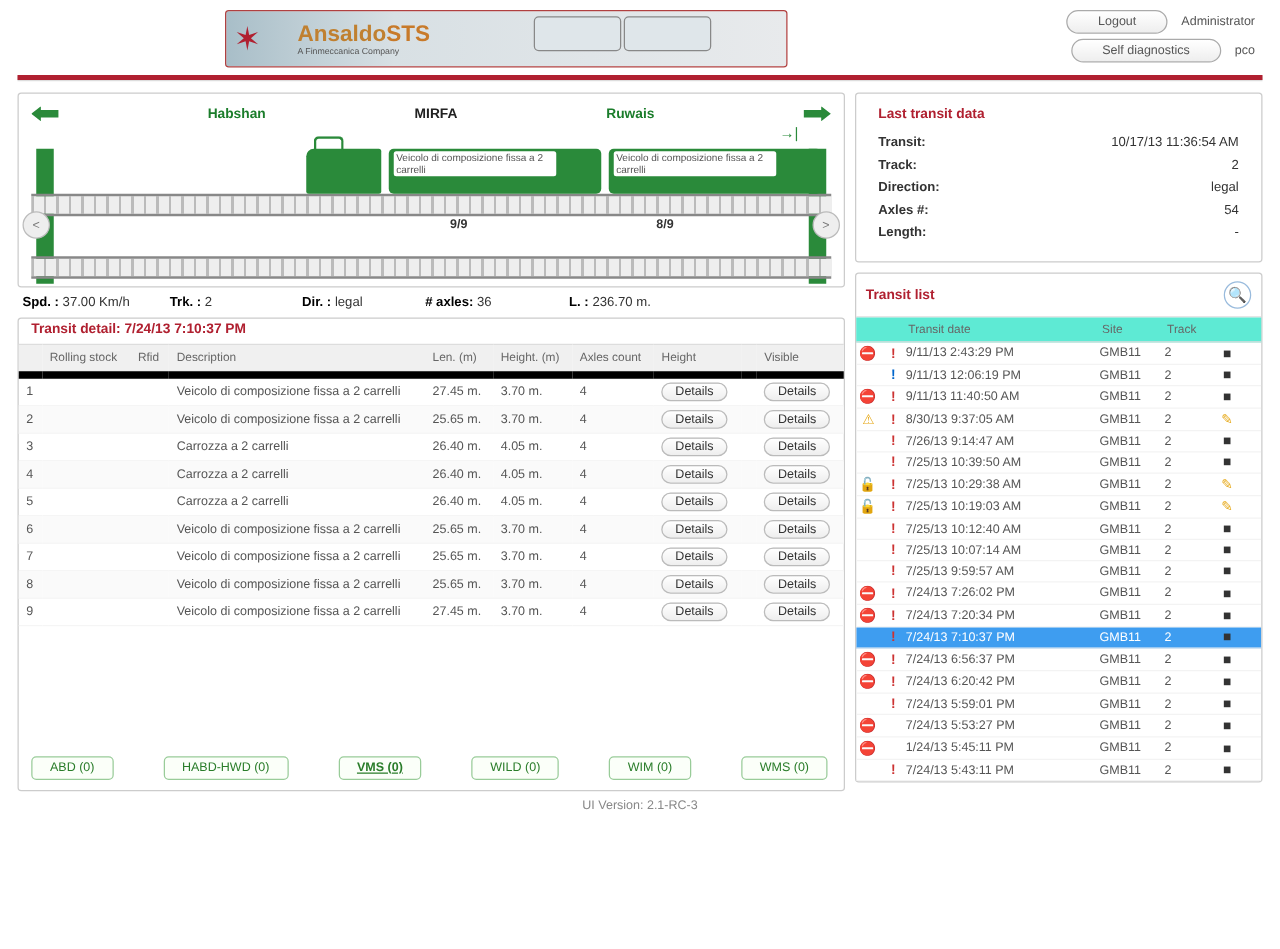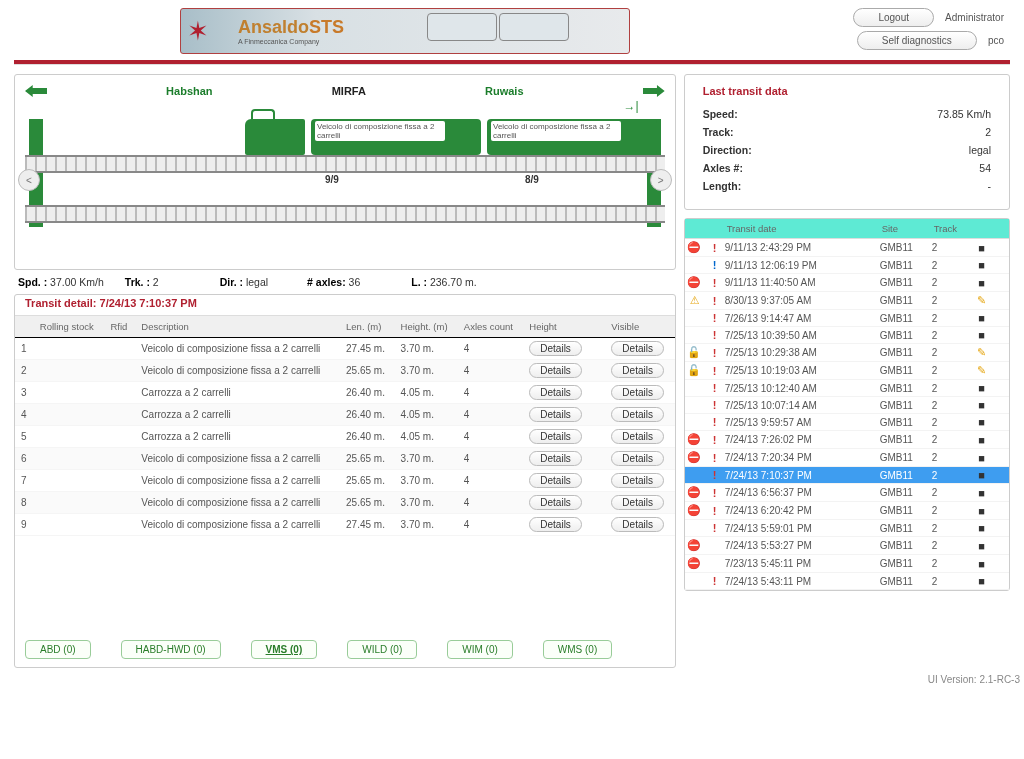--- a/index.html
+++ b/index.html
@@ -15,21 +15,21 @@
 .logo-train .car{width:70px;height:28px;background:#dfe6ea;border:1px solid #888;border-radius:4px}
 .top-right{margin-left:auto;text-align:right}
 .pill-btn{display:inline-block;border:1px solid #aaa;border-radius:14px;padding:3px 24px;background:linear-gradient(#fff,#eee);font-size:10px;color:#555;cursor:pointer;margin-bottom:4px}
 .user-label{font-size:10px;color:#555;margin-left:8px}
 .redline{height:4px;background:#b02030;margin:4px 14px 10px 14px;box-shadow:0 1px 0 #ddd}
 .main{display:flex;gap:8px;padding:0 14px}
 .left-col{width:665px}
 .right-col{width:328px;display:flex;flex-direction:column;gap:8px}
 .panel{border:1px solid #ccc;border-radius:3px;background:#fff}
 
-.diagram{height:196px;position:relative;padding:6px 10px}
+.diagram{height:156px;position:relative;padding:6px 10px}
 .dest-row{display:flex;align-items:center;justify-content:space-between;height:20px}
 .arrow-l,.arrow-r{width:22px;height:12px;background:#2a8a3a}
 .arrow-l{clip-path:polygon(0 50%,35% 0,35% 25%,100% 25%,100% 75%,35% 75%,35% 100%)}
 .arrow-r{clip-path:polygon(100% 50%,65% 0,65% 25%,0 25%,0 75%,65% 75%,65% 100%)}
 .dest-name{font-size:11px;color:#1b7d2b;font-weight:bold}
 .dest-center{color:#222;font-weight:bold}
 .subarrow{position:absolute;right:36px;top:24px;color:#2a8a3a;font-size:12px}
 .track-area{margin-top:18px;position:relative;height:112px}
 .pillar{position:absolute;top:0;width:14px;height:108px;background:#2a8a3a}
 .pillar.left{left:4px}.pillar.right{right:4px}
@@ -37,34 +37,34 @@
 .rail.r1{top:36px}.rail.r2{top:86px}
 .navcircle{position:absolute;top:50px;width:22px;height:22px;border-radius:50%;background:#eee;border:1px solid #bbb;display:flex;align-items:center;justify-content:center;font-size:10px;color:#777;cursor:pointer}
 .navcircle.left{left:-7px}.navcircle.right{right:-7px}
 .train{position:absolute;top:0;left:220px;display:flex;gap:6px}
 .loco{width:60px;height:36px;background:#2a8a3a;border-radius:6px 2px 2px 2px;position:relative}
 .loco:before{content:"";position:absolute;top:-10px;left:6px;width:20px;height:10px;border:2px solid #2a8a3a;border-bottom:none;border-radius:4px 4px 0 0}
 .wagon{width:170px;height:36px;background:#2a8a3a;border-radius:4px;position:relative;display:flex;align-items:flex-start;padding:2px 4px}
 .wagon .lab{background:#fff;color:#555;font-size:8px;line-height:9px;padding:1px 2px;border-radius:2px;width:130px}
 .axle-lab{position:absolute;top:55px;font-size:10px;color:#333;font-weight:bold}
 
-.summary{display:flex;gap:21px;padding:6px 4px;font-size:10.5px;color:#333}
+.summary{display:flex;gap:32px;padding:6px 4px;font-size:10.5px;color:#333}
 .summary b{color:#000}
 .detail-title{color:#b02030;font-size:11px;font-weight:bold;padding:2px 6px 6px 10px}
 
 .veh-table{width:100%;border-collapse:collapse;font-size:10px}
-.veh-table th{background:#f0f0f0;border-top:1px solid #ddd;border-bottom:1px solid #000000;text-align:left;padding:5px 6px;font-weight:normal;color:#666;font-size:9.5px}
+.veh-table th{background:#f0f0f0;border-top:1px solid #ddd;border-bottom:6px solid #000000;text-align:left;padding:5px 6px;font-weight:normal;color:#666;font-size:9.5px}
 .veh-table td{padding:5px 6px;border-bottom:1px solid #f5f5f5;color:#555}
 .veh-table tr:nth-child(even) td{background:#fafafa}
 .details-btn{border:1px solid #bbb;border-radius:10px;background:linear-gradient(#fff,#eee);padding:1px 10px;font-size:10px;cursor:pointer;color:#333}
 
-.bottom-tabs{display:flex;gap:30px;padding:14px 10px 8px 10px}
+.bottom-tabs{display:flex;gap:40px;padding:14px 10px 8px 10px}
 .tab-pill{border:1px solid #9c9;border-radius:4px;padding:3px 14px;font-size:10px;color:#2a7d2a;background:#fbfff9;cursor:pointer}
 .tab-pill.active{font-weight:bold;text-decoration:underline}
-.version{text-align:right;font-size:10px;color:#888;padding:6px 4px}
+.version{text-align:center;font-size:10px;color:#888;padding:6px 17px}
 
 .last-data{padding:10px 18px 14px 18px}
 .last-data h3{color:#b02030;font-size:11px;font-weight:bold;margin-bottom:8px}
 .kv{display:flex;justify-content:space-between;padding:3px 0;font-size:10.5px}
 .kv .k{font-weight:bold;color:#333}
 .kv .v{color:#333}
 .tlist-head{display:flex;align-items:center;justify-content:space-between;padding:6px 8px;border-bottom:1px solid #ddd}
 .tlist-head .t{color:#b02030;font-weight:bold;font-size:11px}
 .search-ico{width:22px;height:22px;border:1px solid #9bd;border-radius:50%;display:flex;align-items:center;justify-content:center;color:#06c;font-size:12px;cursor:pointer;background:#fff}
 .tlist-cols{display:grid;grid-template-columns:20px 20px 155px 52px 40px 20px;background:#5eead4;border-bottom:1px solid #ddd;font-size:9.5px;color:#666}
@@ -132,21 +132,21 @@
         <div class="navcircle right">&gt;</div>
         <div class="train">
           <div class="loco"></div>
           <div class="wagon">
               <div class="lab">Veicolo di composizione fissa a 2 carrelli</div>
             </div>
           <div class="wagon">
               <div class="lab">Veicolo di composizione fissa a 2 carrelli</div>
             </div>
         </div>
-        <div class="axle-lab" style="left:300px">9/9</div>
+        <div class="axle-lab" style="left:335px">9/9</div>
         <div class="axle-lab" style="left:500px">8/9</div>
       </div>
     </div>
 
     <div class="summary">
       <div><b>Spd. :</b> <span>37.00 Km/h</span></div>
       <div><b>Trk. :</b> <span>2</span></div>
       <div style="margin-left:40px"><b>Dir. :</b> <span>legal</span></div>
       <div style="margin-left:18px"><b># axles:</b> <span>36</span></div>
       <div style="margin-left:30px"><b>L. :</b> <span>236.70 m.</span></div>
@@ -289,42 +289,46 @@
           <span class="tab-pill">WIM (0)</span>
           <span class="tab-pill">WMS (0)</span>
         </div>
     </div>
   </div>
 
   <div class="right-col">
     <div class="panel last-data">
       <h3>Last transit data</h3>
       <div class="kv">
-          <span class="k">Speed:</span>
-          <span class="v">73.85 Km/h</span>
+          <span class="k">Transit:</span>
+          <span class="v">10/17/13 11:36:54 AM</span>
         </div>
       <div class="kv">
           <span class="k">Track:</span>
           <span class="v">2</span>
         </div>
       <div class="kv">
           <span class="k">Direction:</span>
           <span class="v">legal</span>
         </div>
       <div class="kv">
           <span class="k">Axles #:</span>
           <span class="v">54</span>
         </div>
       <div class="kv">
           <span class="k">Length:</span>
           <span class="v">-</span>
         </div>
     </div>
 
     <div class="panel">
+      <div class="tlist-head">
+        <span class="t">Transit list</span>
+        <span class="search-ico">🔍</span>
+      </div>
       <div class="tlist-cols" id="tlist-cols">
           <div></div>
           <div></div>
           <div>Transit date</div>
           <div>Site</div>
           <div>Track</div>
           <div></div>
         </div>
       <div class="tlist-body" id="tlist-body">
           <div class="trow">
@@ -467,21 +471,21 @@
             <div class="ico err">⛔</div>
             <div class="ico "></div>
             <div class="date">7/24/13 5:53:27 PM</div>
             <div class="site">GMB11</div>
             <div class="track">2</div>
             <div class="ico bk">■</div>
           </div>
           <div class="trow">
             <div class="ico err">⛔</div>
             <div class="ico "></div>
-            <div class="date">7/23/13 5:45:11 PM</div>
+            <div class="date">1/24/13 5:45:11 PM</div>
             <div class="site">GMB11</div>
             <div class="track">2</div>
             <div class="ico bk">■</div>
           </div>
           <div class="trow">
             <div class="ico "></div>
             <div class="ico excl">!</div>
             <div class="date">7/24/13 5:43:11 PM</div>
             <div class="site">GMB11</div>
             <div class="track">2</div>

